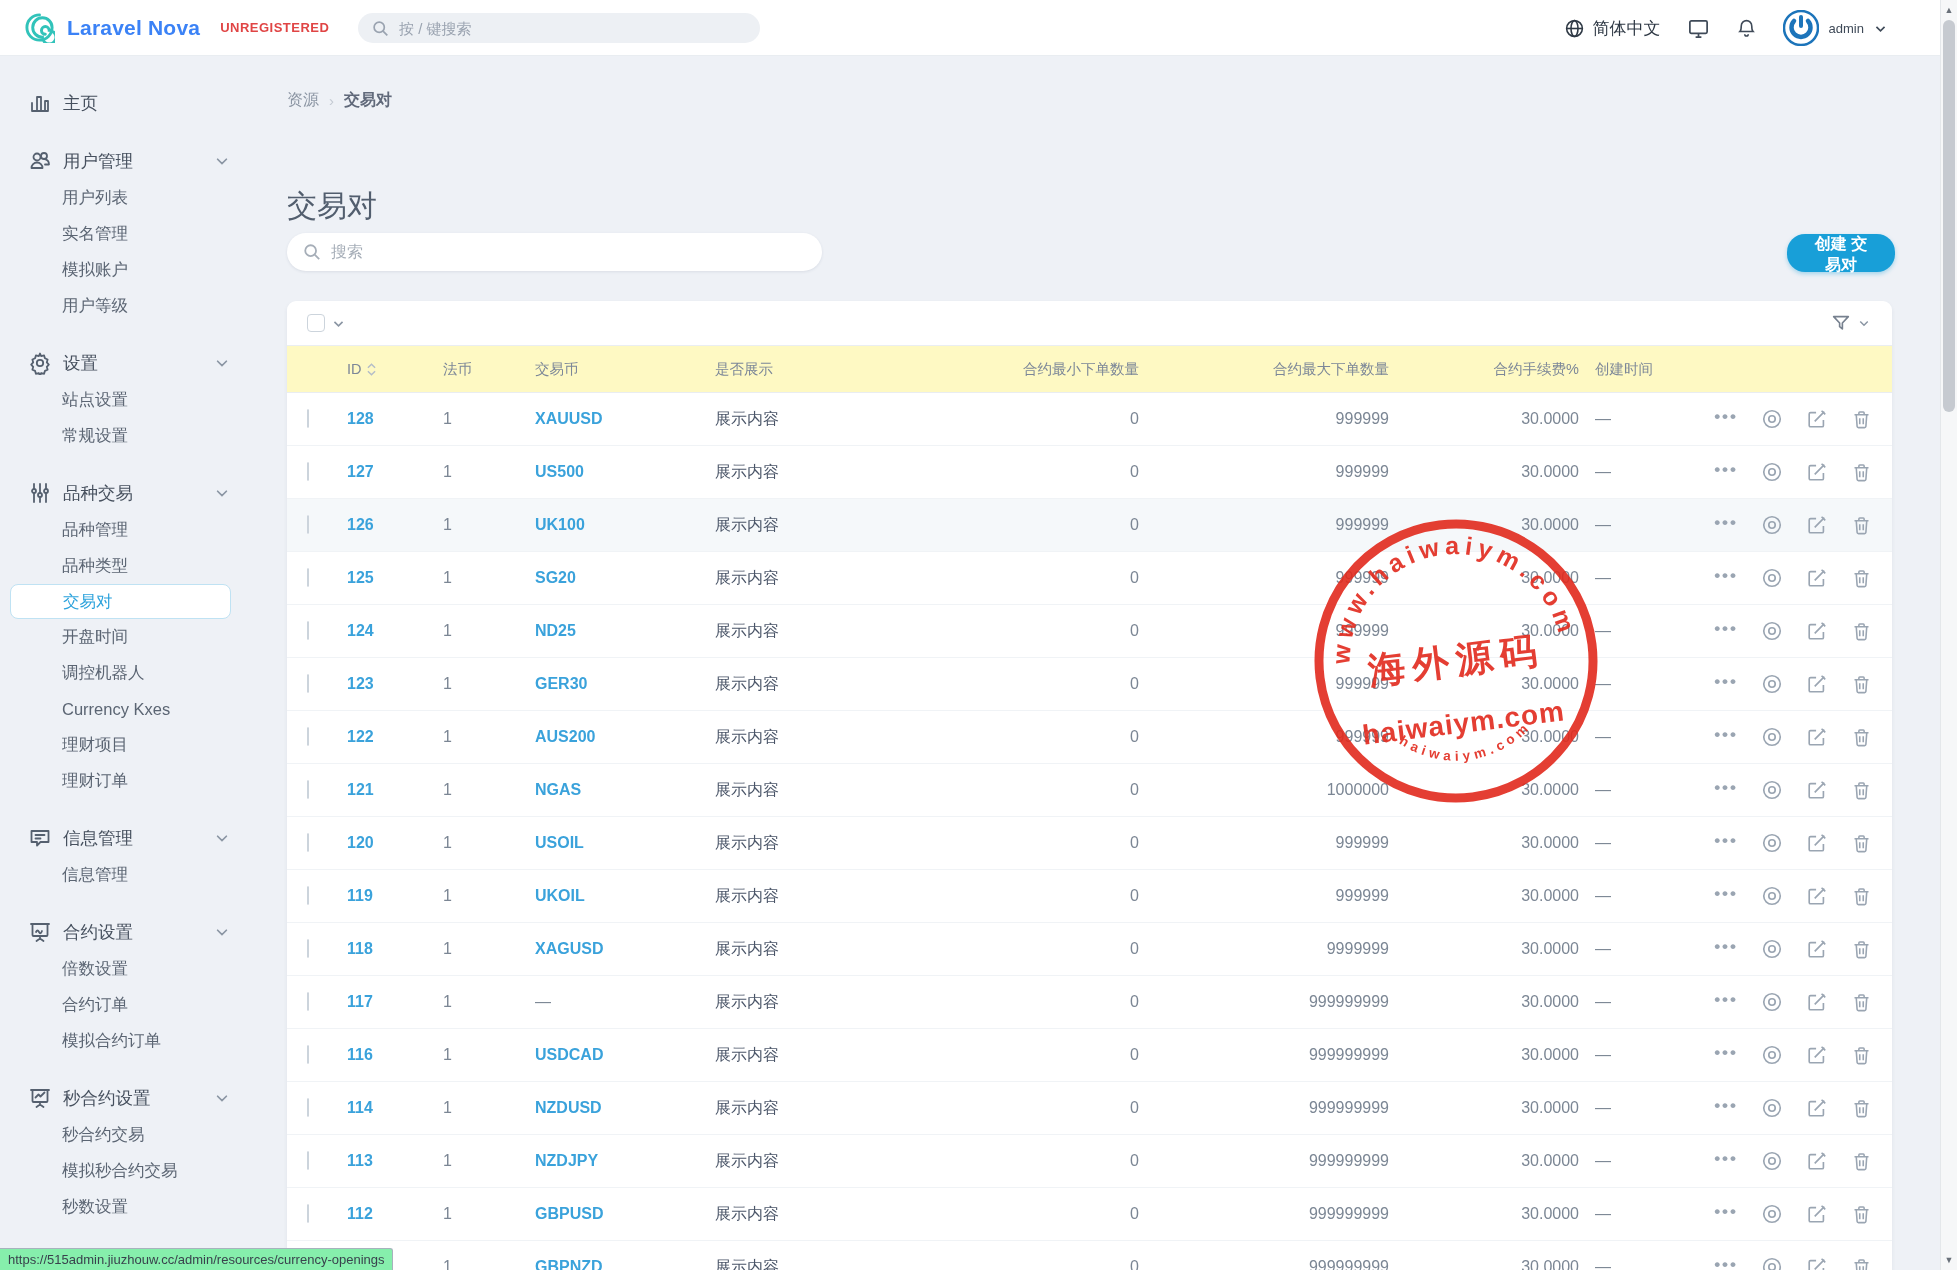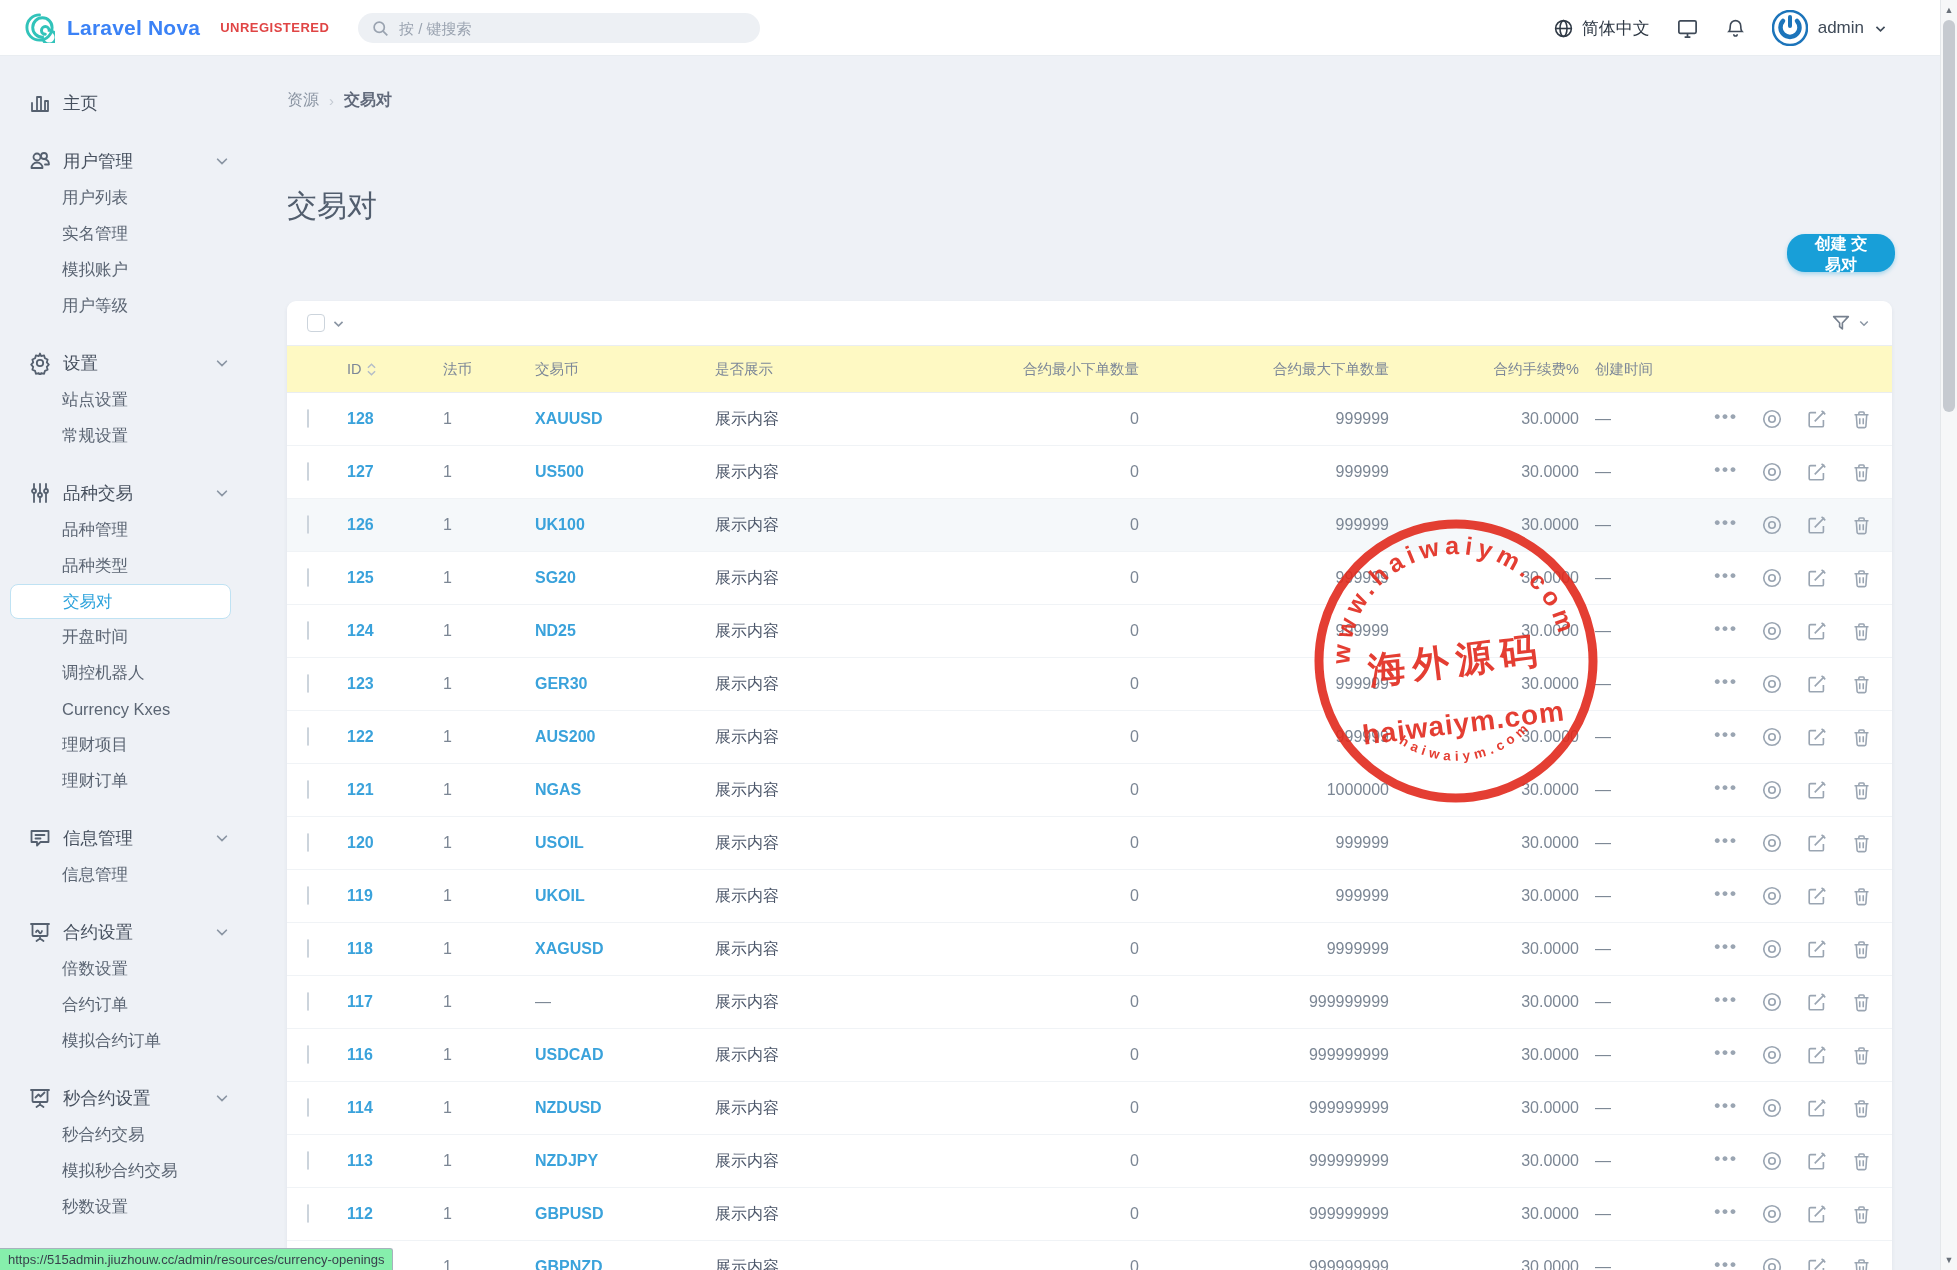--- a/index.html
+++ b/index.html
@@ -11,21 +11,21 @@
   .brand { display:flex; align-items:center; gap:12px; padding-left:24px; }
   .brand-name { font-size:21px; font-weight:bold; color:#3b82f6; letter-spacing:.2px; }
   .badge-unreg { font-size:13px; font-weight:bold; color:#e04545; letter-spacing:.5px; margin-left:8px; }
   .top-search { position:absolute; left:358px; top:13px; width:402px; height:30px; background:#edf0f4; border-radius:999px; display:flex; align-items:center; padding:0 14px; gap:10px; }
   .top-search input { border:none; outline:none; background:transparent; font-size:15px; color:#7f1d1d; width:100%; font-family:inherit; }
   .top-search input::placeholder { color:#9aa3b0; }
   .top-right { position:absolute; right:70px; top:0; height:56px; display:flex; align-items:center; gap:26px; }
   .locale { display:flex; align-items:center; gap:8px; font-size:17px; color:#2f3945; cursor:pointer; }
   .icon-btn { display:flex; align-items:center; color:#3f4a58; cursor:pointer; }
   .userchip { display:flex; align-items:center; gap:10px; cursor:pointer; }
-  .user-name { font-size:17px; color:#3f4a58; }
+  .user-name { font-size:13px; color:#3f4a58; }
 
   
   .sidebar { position:absolute; left:0; top:56px; width:275px; height:1214px; padding-top:28px; overflow:hidden; }
   .sb-section { margin-top:20px; }
   .sb-section:first-child { margin-top:0; }
   .sb-head { position:relative; height:38px; display:flex; align-items:center; padding-left:27px; gap:10px; cursor:pointer; }
   .sb-ico { width:26px; display:flex; justify-content:center; color:#55606f; }
   .sb-label { font-size:17.5px; font-weight:500; color:#46505e; }
   .sb-chev { position:absolute; right:46px; color:#8b96a4; display:flex; }
   .sb-item { height:36px; display:flex; align-items:center; padding-left:62px; font-size:16.5px; color:#5b6573; cursor:pointer; }
@@ -295,20 +295,29 @@
   </nav>
 
 <div class="main">
   <div class="crumbs">
     <span class="crumb">资源</span>
     <span class="crumb-sep">›</span>
     <span class="crumb current">交易对</span>
   </div>
   <h1 class="page-title">交易对</h1>
 
+  <div class="content-search">
+    <span>
+      <svg width="18" height="18" viewBox="0 0 20 20" fill="none" stroke="#a6aeb8" stroke-width="2">
+          <circle cx="8.5" cy="8.5" r="6"></circle>
+          <path d="M13 13 L18 18"></path>
+        </svg>
+    </span>
+    <input type="text" placeholder="搜索" style="">
+  </div>
   <button class="create-btn">创建 交易对</button>
 
   <div class="card">
     <div class="card-top">
       <div class="selectall">
         <span class="checkbox"></span>
         <span class="tchev">
           <svg width="13" height="13" viewBox="0 0 16 16" fill="none" stroke="#8b96a4" stroke-width="2">
               <path d="M3 6 l5 5 5 -5"></path>
             </svg>

